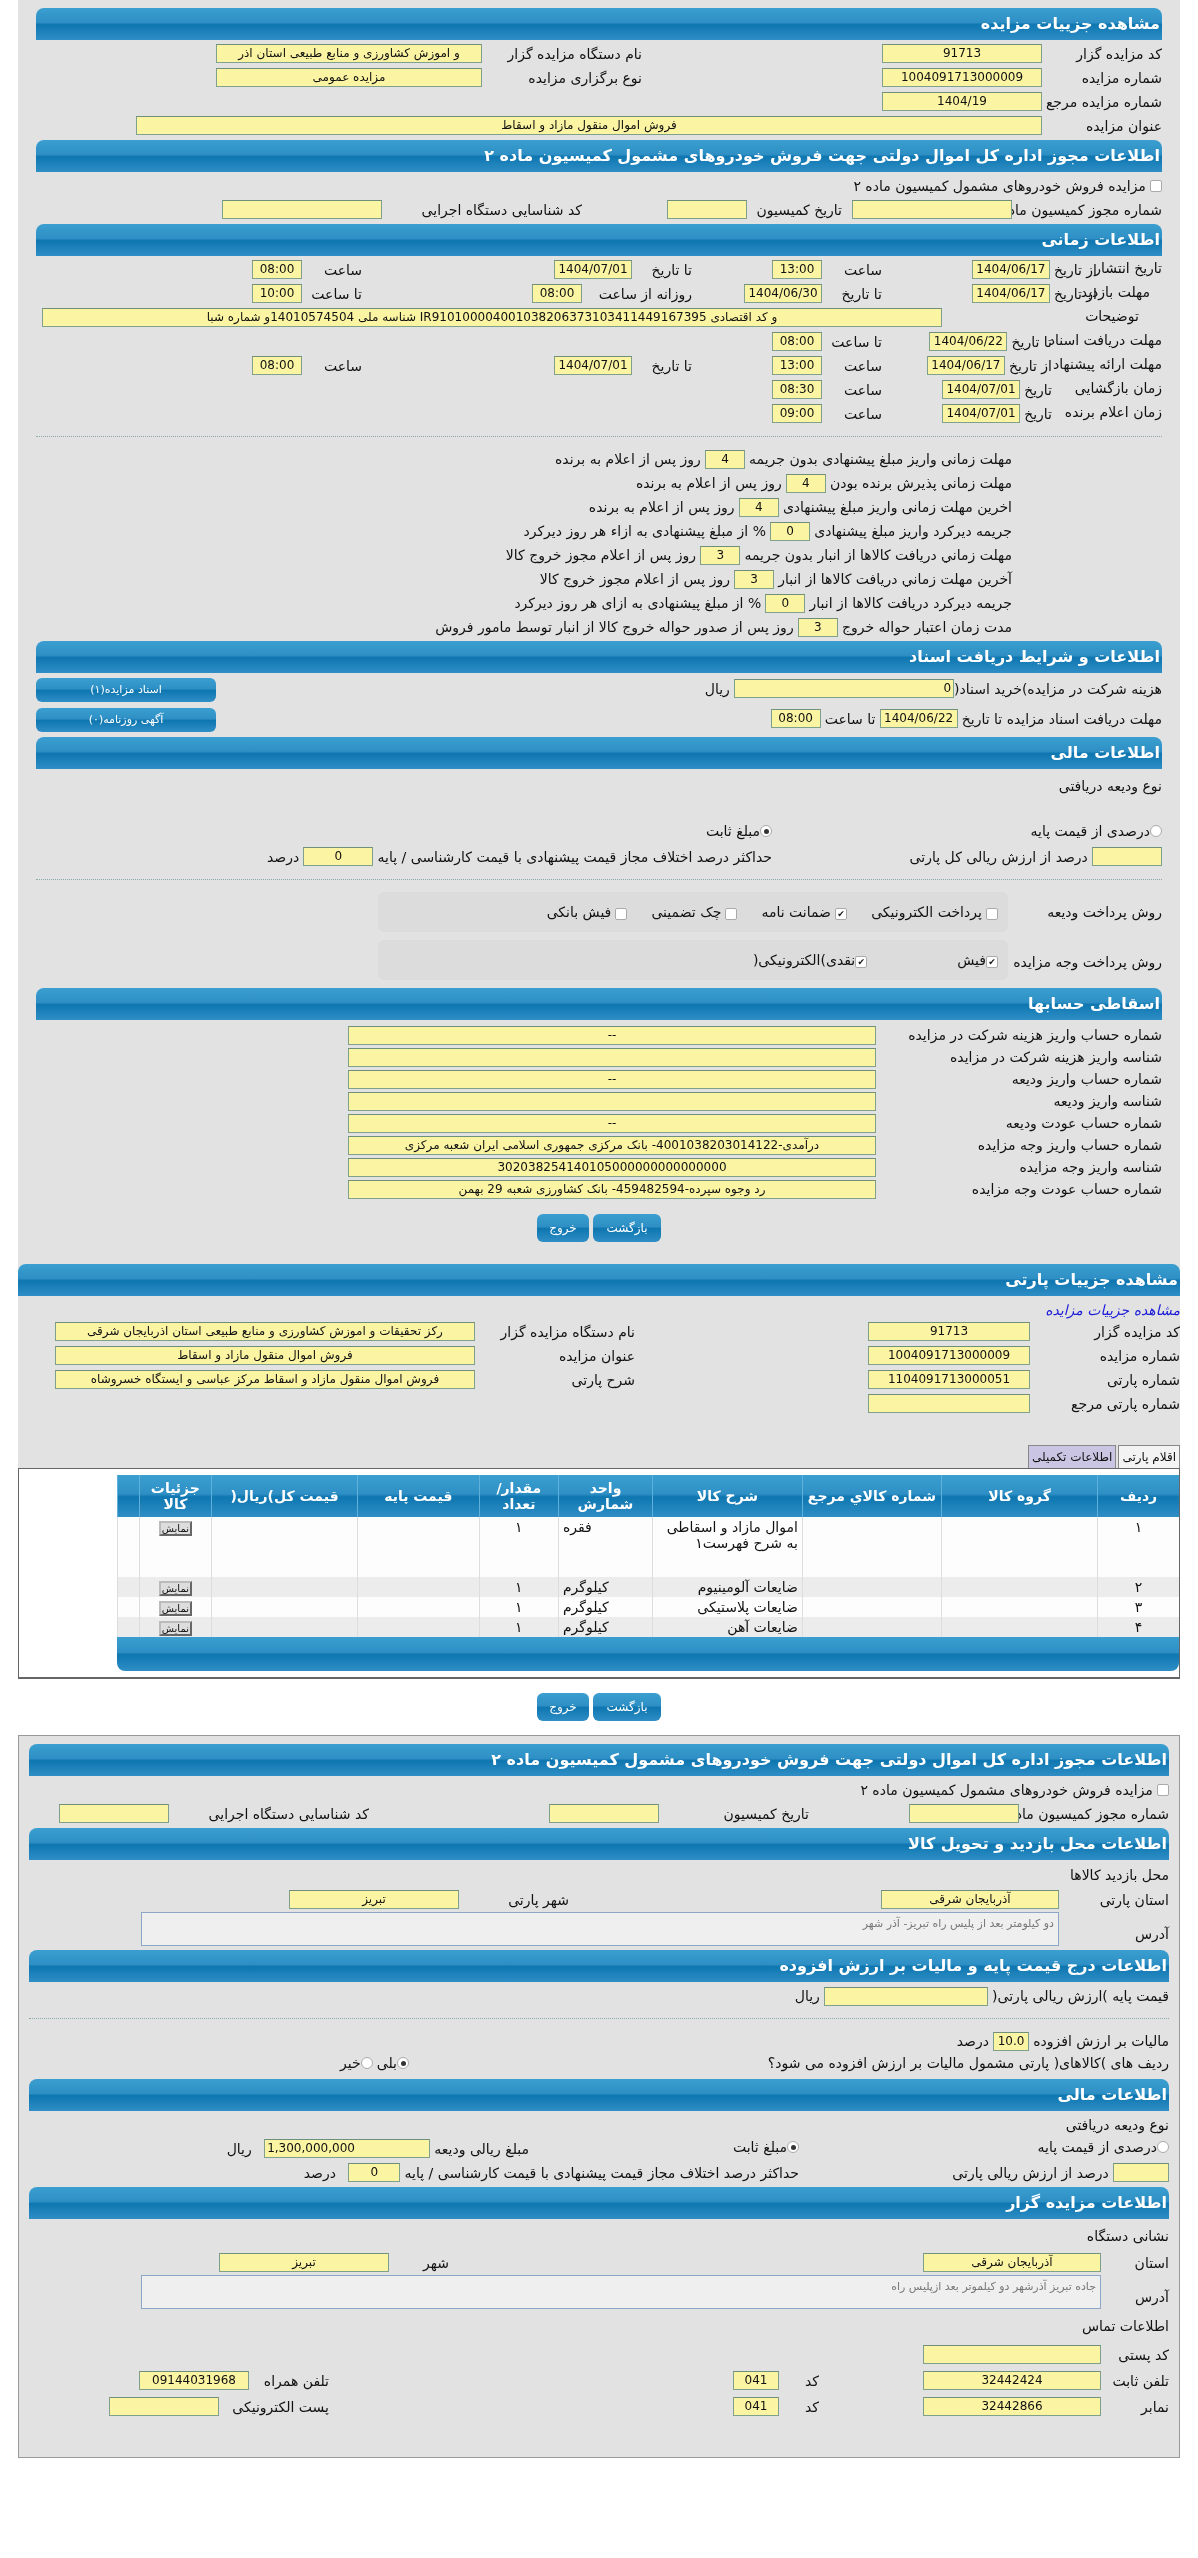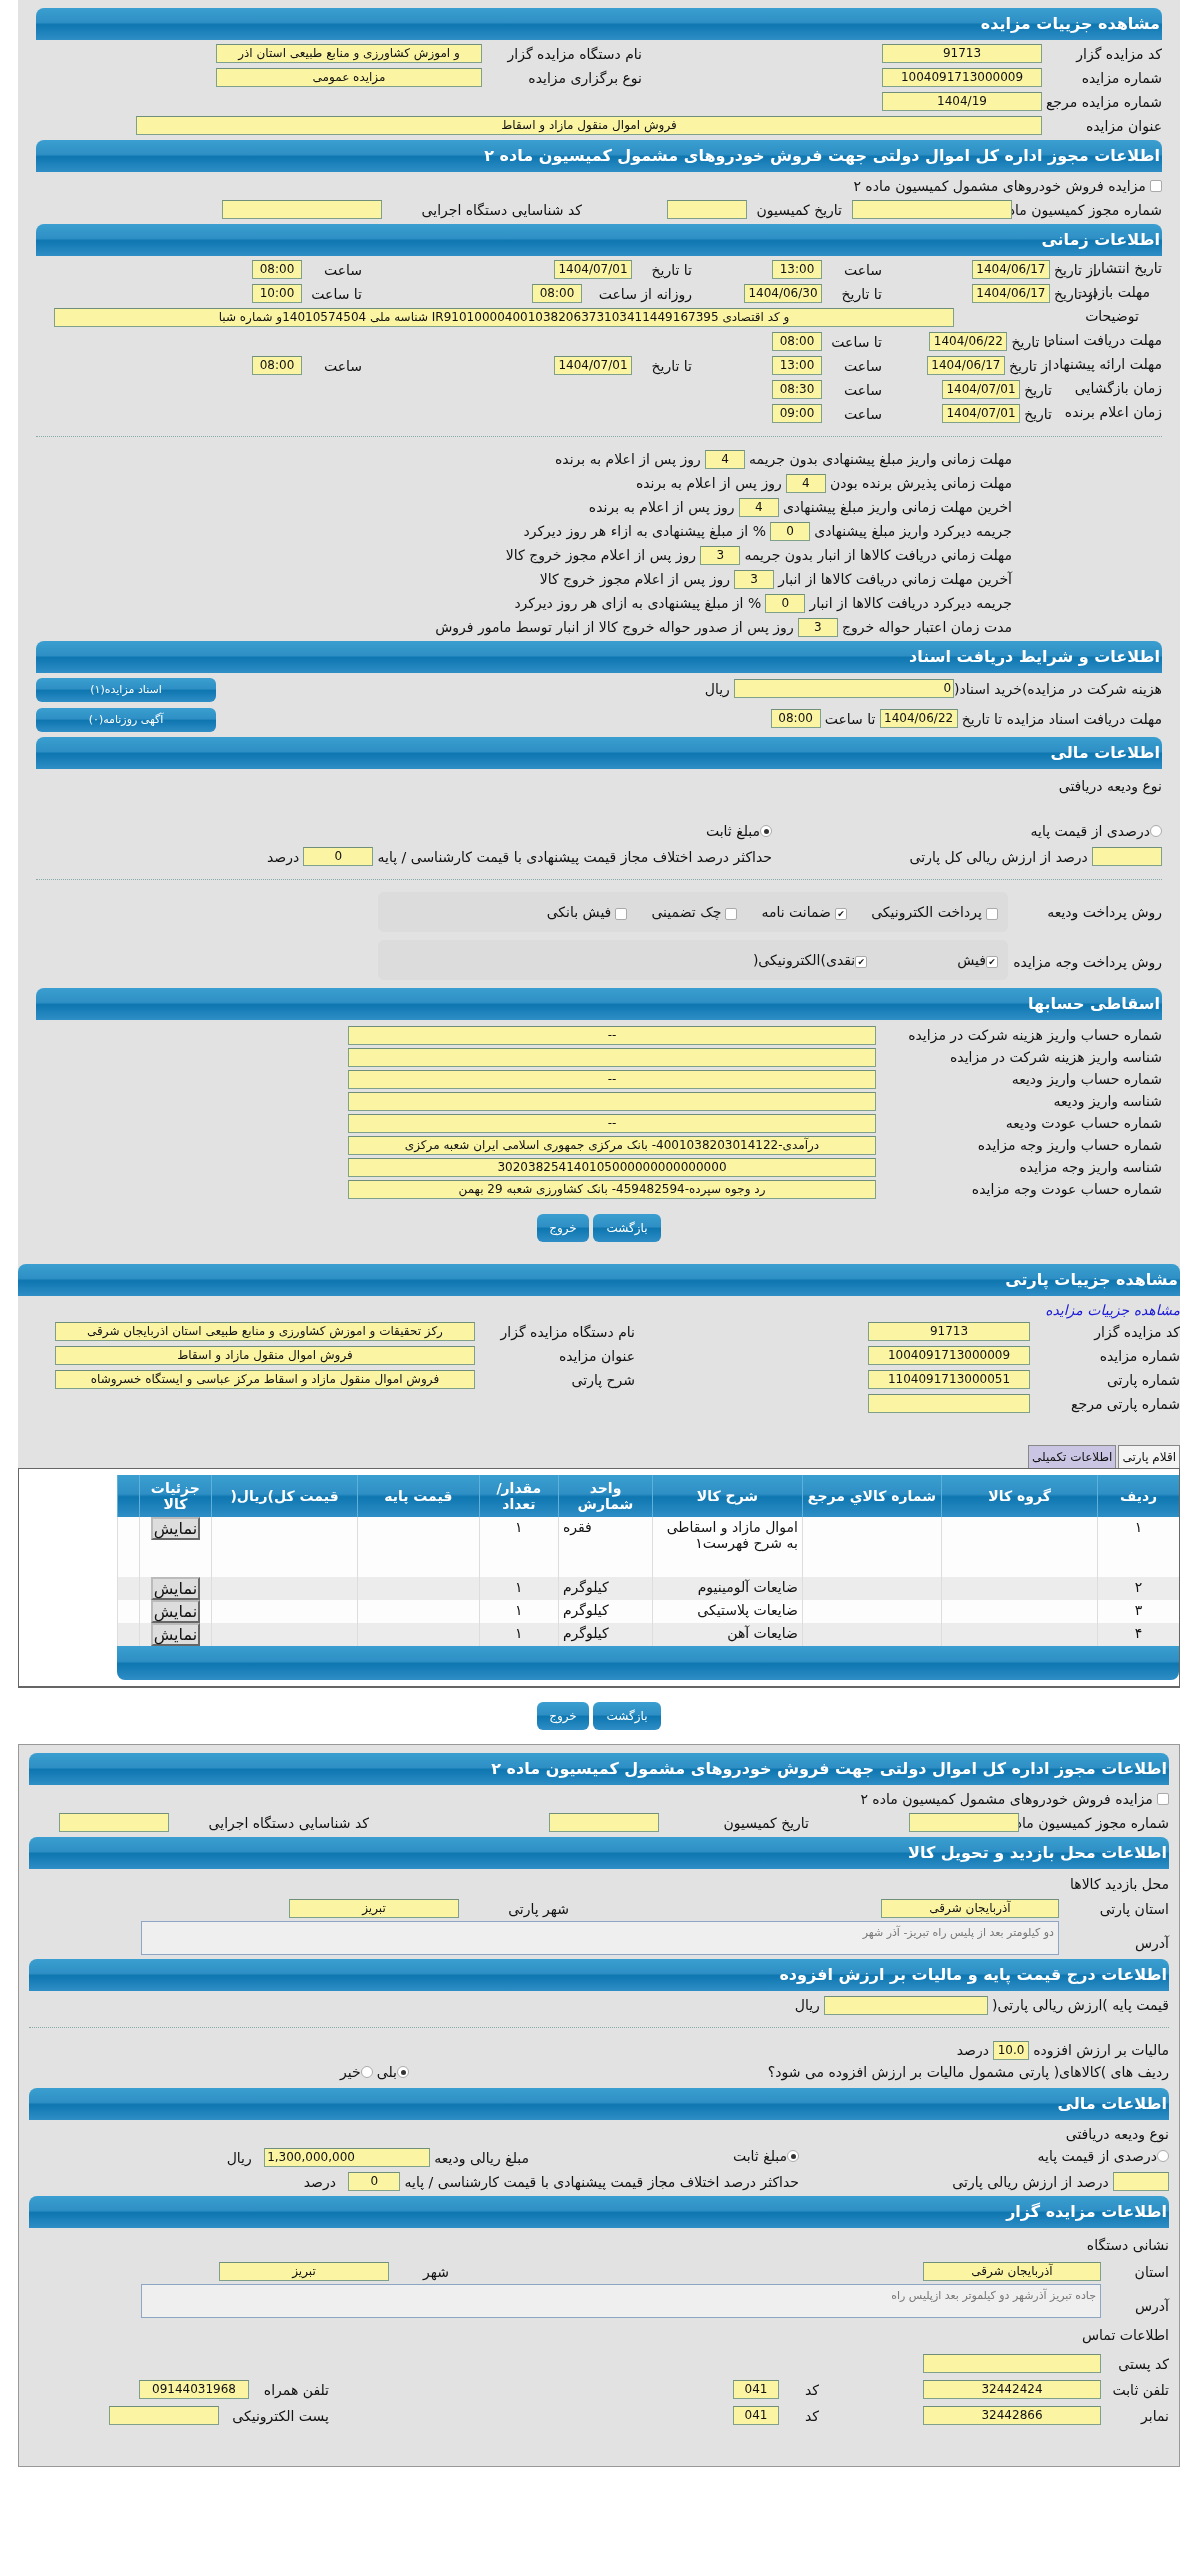--- a/index.html
+++ b/index.html
@@ -18,21 +18,21 @@
   .cb { width: 12px; height: 12px; border: 1px solid #aaa; background: #fff; border-radius: 2px; display: inline-block; font-size: 9px; line-height: 11px; text-align: center; vertical-align: middle; }
   .rb { width: 12px; height: 12px; border: 1px solid #aaa; background: #fff; border-radius: 50%; display: inline-block; position: relative; vertical-align: middle; }
   .rb.on::after { content: ""; position: absolute; left: 3px; top: 3px; width: 5px; height: 5px; border-radius: 50%; background: #333; }
   .btn-blue { background: linear-gradient(#3a9fd0 0%, #2e8fc4 45%, #0e76b0 52%, #2f8ec6 100%); color: #fff; border-radius: 6px; text-align: center; font-size: 11px; cursor: pointer; }
   .panel { background: #dcdcdc; border-radius: 6px; display: flex; align-items: center; }
   table.grid { border-collapse: collapse; width: 100%; font-size: 14px; direction: rtl; }
   table.grid th { background: linear-gradient(#3a9fd0 0%, #2e8fc4 45%, #0e76b0 52%, #2f8ec6 100%); color: #fff; font-weight: bold; font-size: 14px; line-height: 16px; border-left: 1px solid #5fb1dc; padding: 2px 4px; height: 42px; }
   table.grid td { border-left: 1px solid #ddd; padding: 2px 4px; vertical-align: top; text-align: center; }
   table.grid tr.odd td { background: #fdfdfd; }
   table.grid tr.even td { background: #ececec; }
-  .show-btn { font-size: 16px; border: 2px outset #bbb; background: #ddd; padding: 0 1px; cursor: pointer; }
+  .show-btn { font-size: 10px; border: 2px outset #bbb; background: #ddd; padding: 0 1px; cursor: pointer; }
   .tabs { display: flex; direction: rtl; gap: 2px; height: 30px; align-items: flex-end; }
   .tab { border: 1px solid #888; border-bottom: none; padding: 4px 3px; font-size: 12px; background: #f3f3f3; cursor: pointer; }
   .tab.alt { background: #c9c5e2; }
   .foot-btns { display: flex; justify-content: center; gap: 4px; direction: rtl; padding: 14px 0; }
   .foot-btns .btn-blue { height: 28px; line-height: 28px; font-size: 12px; }
 </style>
 </head>
 <body>
 
 <div class="frame frame1">
@@ -126,21 +126,21 @@
     <div class="abs" style="right:800px;">
         <span class="lbl" style="width:60px">تا ساعت</span>
         <div class="fld" style="width:50px">10:00</div>
       </div>
   </div>
 
   <div class="row">
     <div class="abs" style="right:0;">
         <span class="lbl" style="width:100px;text-align:center">توضیحات</span>
       </div>
-    <div class="abs" style="right:208px;">
+    <div class="abs" style="right:220px;">
         <div class="fld" style="width:900px">و کد اقتصادی IR910100004001038206373103411449167395 شناسه ملی 14010574504و شماره شبا</div>
       </div>
   </div>
 
   <div class="row">
     <div class="abs" style="right:0;">
         <span class="lbl">مهلت دریافت اسناد</span>
       </div>
     <div class="abs" style="right:110px;"><span class="lbl">تا تاریخ</span>&nbsp;<div class="fld" style="width:78px">1404/06/22</div></div>
     <div class="abs" style="right:280px;">

